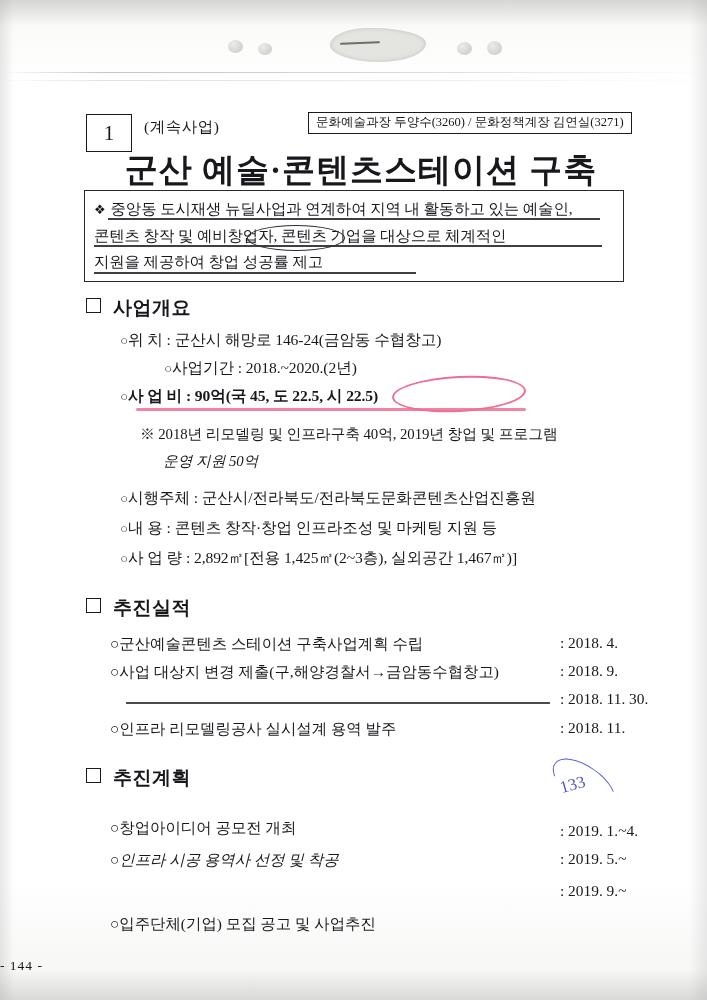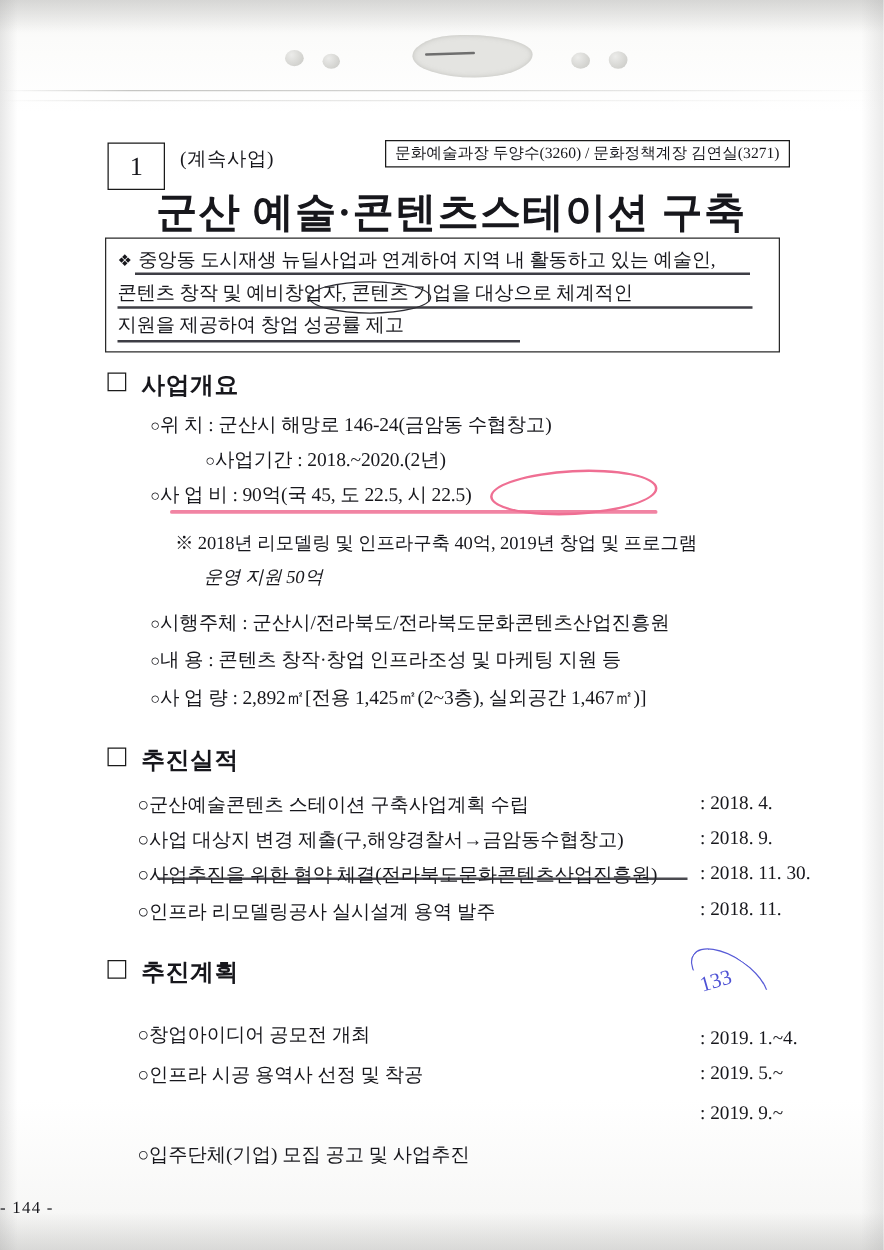--- a/index.html
+++ b/index.html
@@ -312,21 +312,21 @@
       <span>:</span>
       <span>군산시 해망로 146-24(금암동 수협창고)</span>
     </div>
 
     <div class="item" style="left:110px; top:358px;margin-left:44px;">
       <span class="bullet">○</span><span>사업기간</span>
       <span>:</span>
       <span>2018.~2020.(2년)</span>
     </div>
 
-    <div class="item" style="left:110px; top:386px;">
+    <div class="item" style="left:110px; top:386px;font-weight:bold;">
       <span class="bullet">○</span><span>사 업 비</span>
       <span>:</span>
       <span>90억(국 45, 도 22.5, 시 22.5)</span>
     </div>
 
     <div class="underline-pink" style="left:136px; top:408px; width:390px;"></div>
     <div class="ellipse-pink" style="left:392px; top:376px; width:130px; height:32px; transform:rotate(-3deg);"></div>
 
     <div class="note" style="left:140px; top:425px;">※ 2018년 리모델링 및 인프라구축 40억, 2019년 창업 및 프로그램</div>
     <div class="note" style="left:163px; top:452px;font-style:italic;">운영 지원 50억</div>
@@ -356,44 +356,41 @@
     <div class="dotted-row" style="left:110px; top:634px;">
       <span class="bullet">○</span><span>군산예술콘텐츠 스테이션 구축사업계획 수립</span>
     </div>
     <div class="row-date" style="left:560px; top:634px;">: 2018. 4.</div>
 
     <div class="dotted-row" style="left:110px; top:662px;">
       <span class="bullet">○</span><span>사업 대상지 변경 제출(구,해양경찰서→금암동수협창고)</span>
     </div>
     <div class="row-date" style="left:560px; top:662px;">: 2018. 9.</div>
 
-    <div class="dotted-row" style="left:110px; top:690px;">
-      <span class="bullet">○</span><span>사업추진을 위한 협약 체결(전라북도문화콘텐츠산업진흥원)</span>
-    </div>
     <div class="row-date" style="left:560px; top:690px;">: 2018. 11. 30.</div>
     <div class="strike-line" style="left:126px; top:702px; width:424px;"></div>
 
     <div class="dotted-row" style="left:110px; top:719px;">
       <span class="bullet">○</span><span>인프라 리모델링공사 실시설계 용역 발주</span>
     </div>
     <div class="row-date" style="left:560px; top:719px;">: 2018. 11.</div>
 
     <div class="section-head" style="left:86px; top:765px;">
       <span class="sq"></span><span>추진계획</span>
     </div>
 
     <div class="blue-scribble" style="left:560px; top:775px;">133</div>
     <div class="blue-loop" style="left:548px; top:766px; width:70px; height:34px;"></div>
 
     <div class="dotted-row" style="left:110px; top:818px;">
       <span class="bullet">○</span><span>창업아이디어 공모전 개최</span>
     </div>
     <div class="row-date" style="left:560px; top:822px;">: 2019. 1.~4.</div>
 
-    <div class="dotted-row" style="left:110px; top:850px;">
+    <div class="dotted-row" style="left:110px; top:850px;font-style:italic;">
       <span class="bullet">○</span><span>인프라 시공 용역사 선정 및 착공</span>
     </div>
     <div class="row-date" style="left:560px; top:850px;">: 2019. 5.~</div>
 
     <div class="dotted-row" style="left:110px; top:882px;margin-top:32px;">
       <span class="bullet">○</span><span>입주단체(기업) 모집 공고 및 사업추진</span>
     </div>
     <div class="row-date" style="left:560px; top:882px;">: 2019. 9.~</div>
 
     <div class="footer">- 144 -</div>

